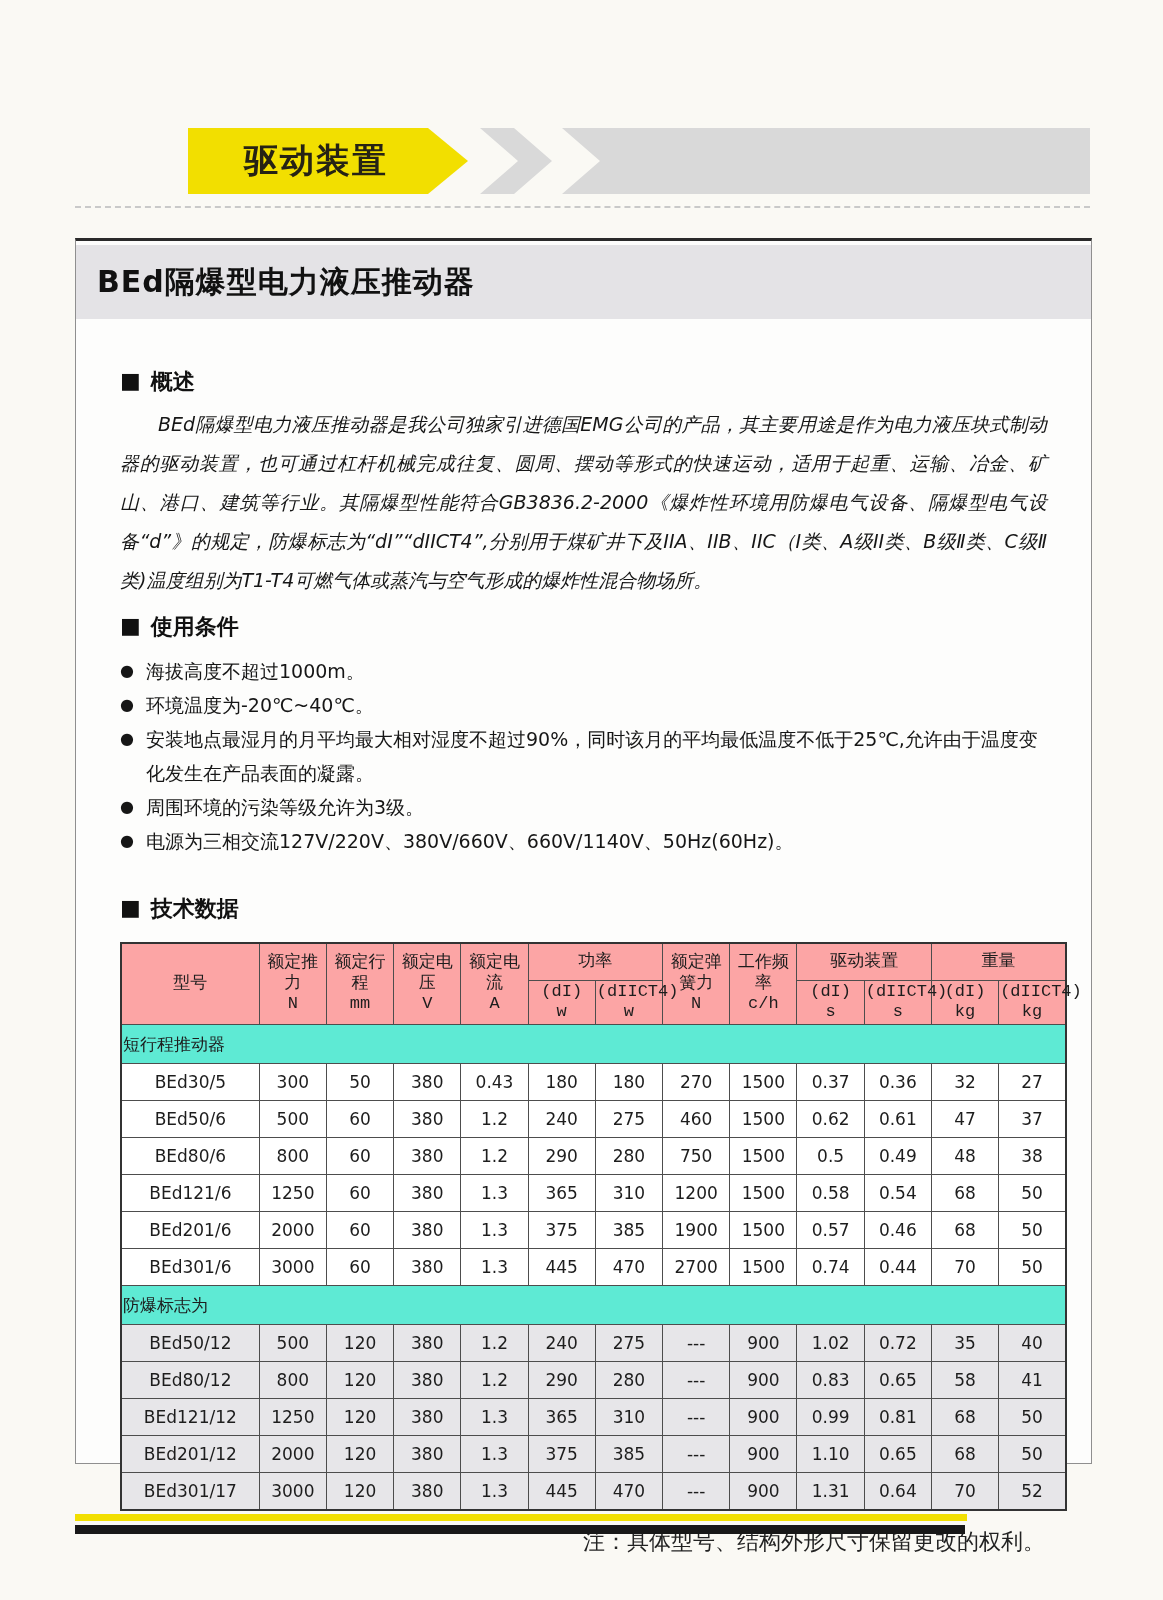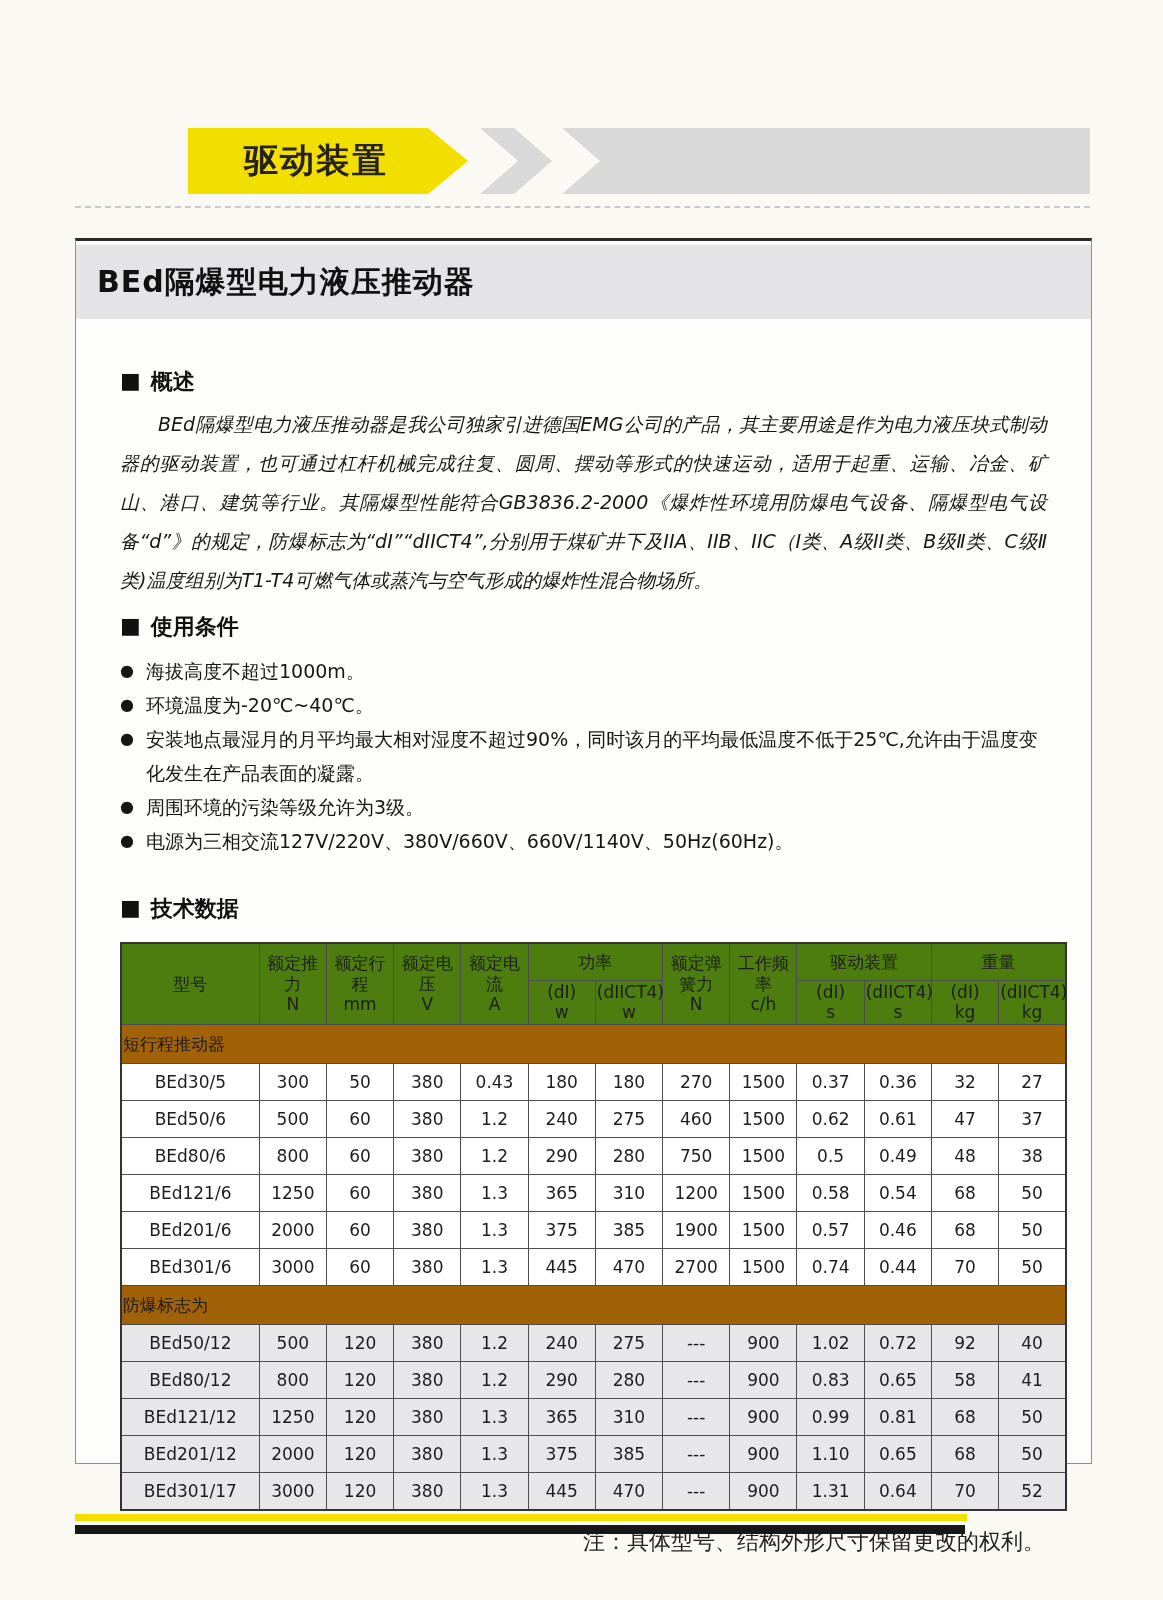--- a/index.html
+++ b/index.html
@@ -57,26 +57,26 @@
   .bullets li .btx{flex:1;}
   
   table.tech{
     width:947px;margin-top:18px;border-collapse:collapse;table-layout:fixed;
     font-size:17px;color:#1d1d1d;border:2px solid #333;
   }
   table.tech th,table.tech td{
     border:1px solid #4d4d4d;text-align:center;vertical-align:middle;
     padding:1px 1px;line-height:1.2;font-weight:normal;
   }
-  table.tech thead th{height:34px;background:#4d7c0f;}
+  table.tech thead th{height:34px;background:#fca5a5;font-family:Liberation Mono, monospace;}
   table.tech thead tr.sub th{height:30px;}
   col.c-model{width:14.6%;}
   col.c-std{width:7.1%;}
   tr.section-row td{
-    height:36px;text-align:left;background:#a16207;
+    height:36px;text-align:left;background:#5eead4;
   }
   tr.data-row td{height:34px;background:#ffffff;}
   tr.data-row.shaded td{background:#e7e6e9;}
   .note{
     margin-top:16px;text-align:right;font-size:22px;color:#222;padding-right:2px;
   }
   
   .bar-yellow{position:absolute;left:75px;top:1514px;width:892px;height:7px;background:#f2df00;}
   .bar-black{position:absolute;left:75px;top:1525px;width:890px;height:9px;background:#181818;}
 </style>
@@ -310,21 +310,21 @@
             <td>500</td>
             <td>120</td>
             <td>380</td>
             <td>1.2</td>
             <td>240</td>
             <td>275</td>
             <td>---</td>
             <td>900</td>
             <td>1.02</td>
             <td>0.72</td>
-            <td>92</td>
+            <td>35</td>
             <td>40</td>
           </tr>
           <tr class="data-row shaded">
             <td>BEd80/12</td>
             <td>800</td>
             <td>120</td>
             <td>380</td>
             <td>1.2</td>
             <td>290</td>
             <td>280</td>

